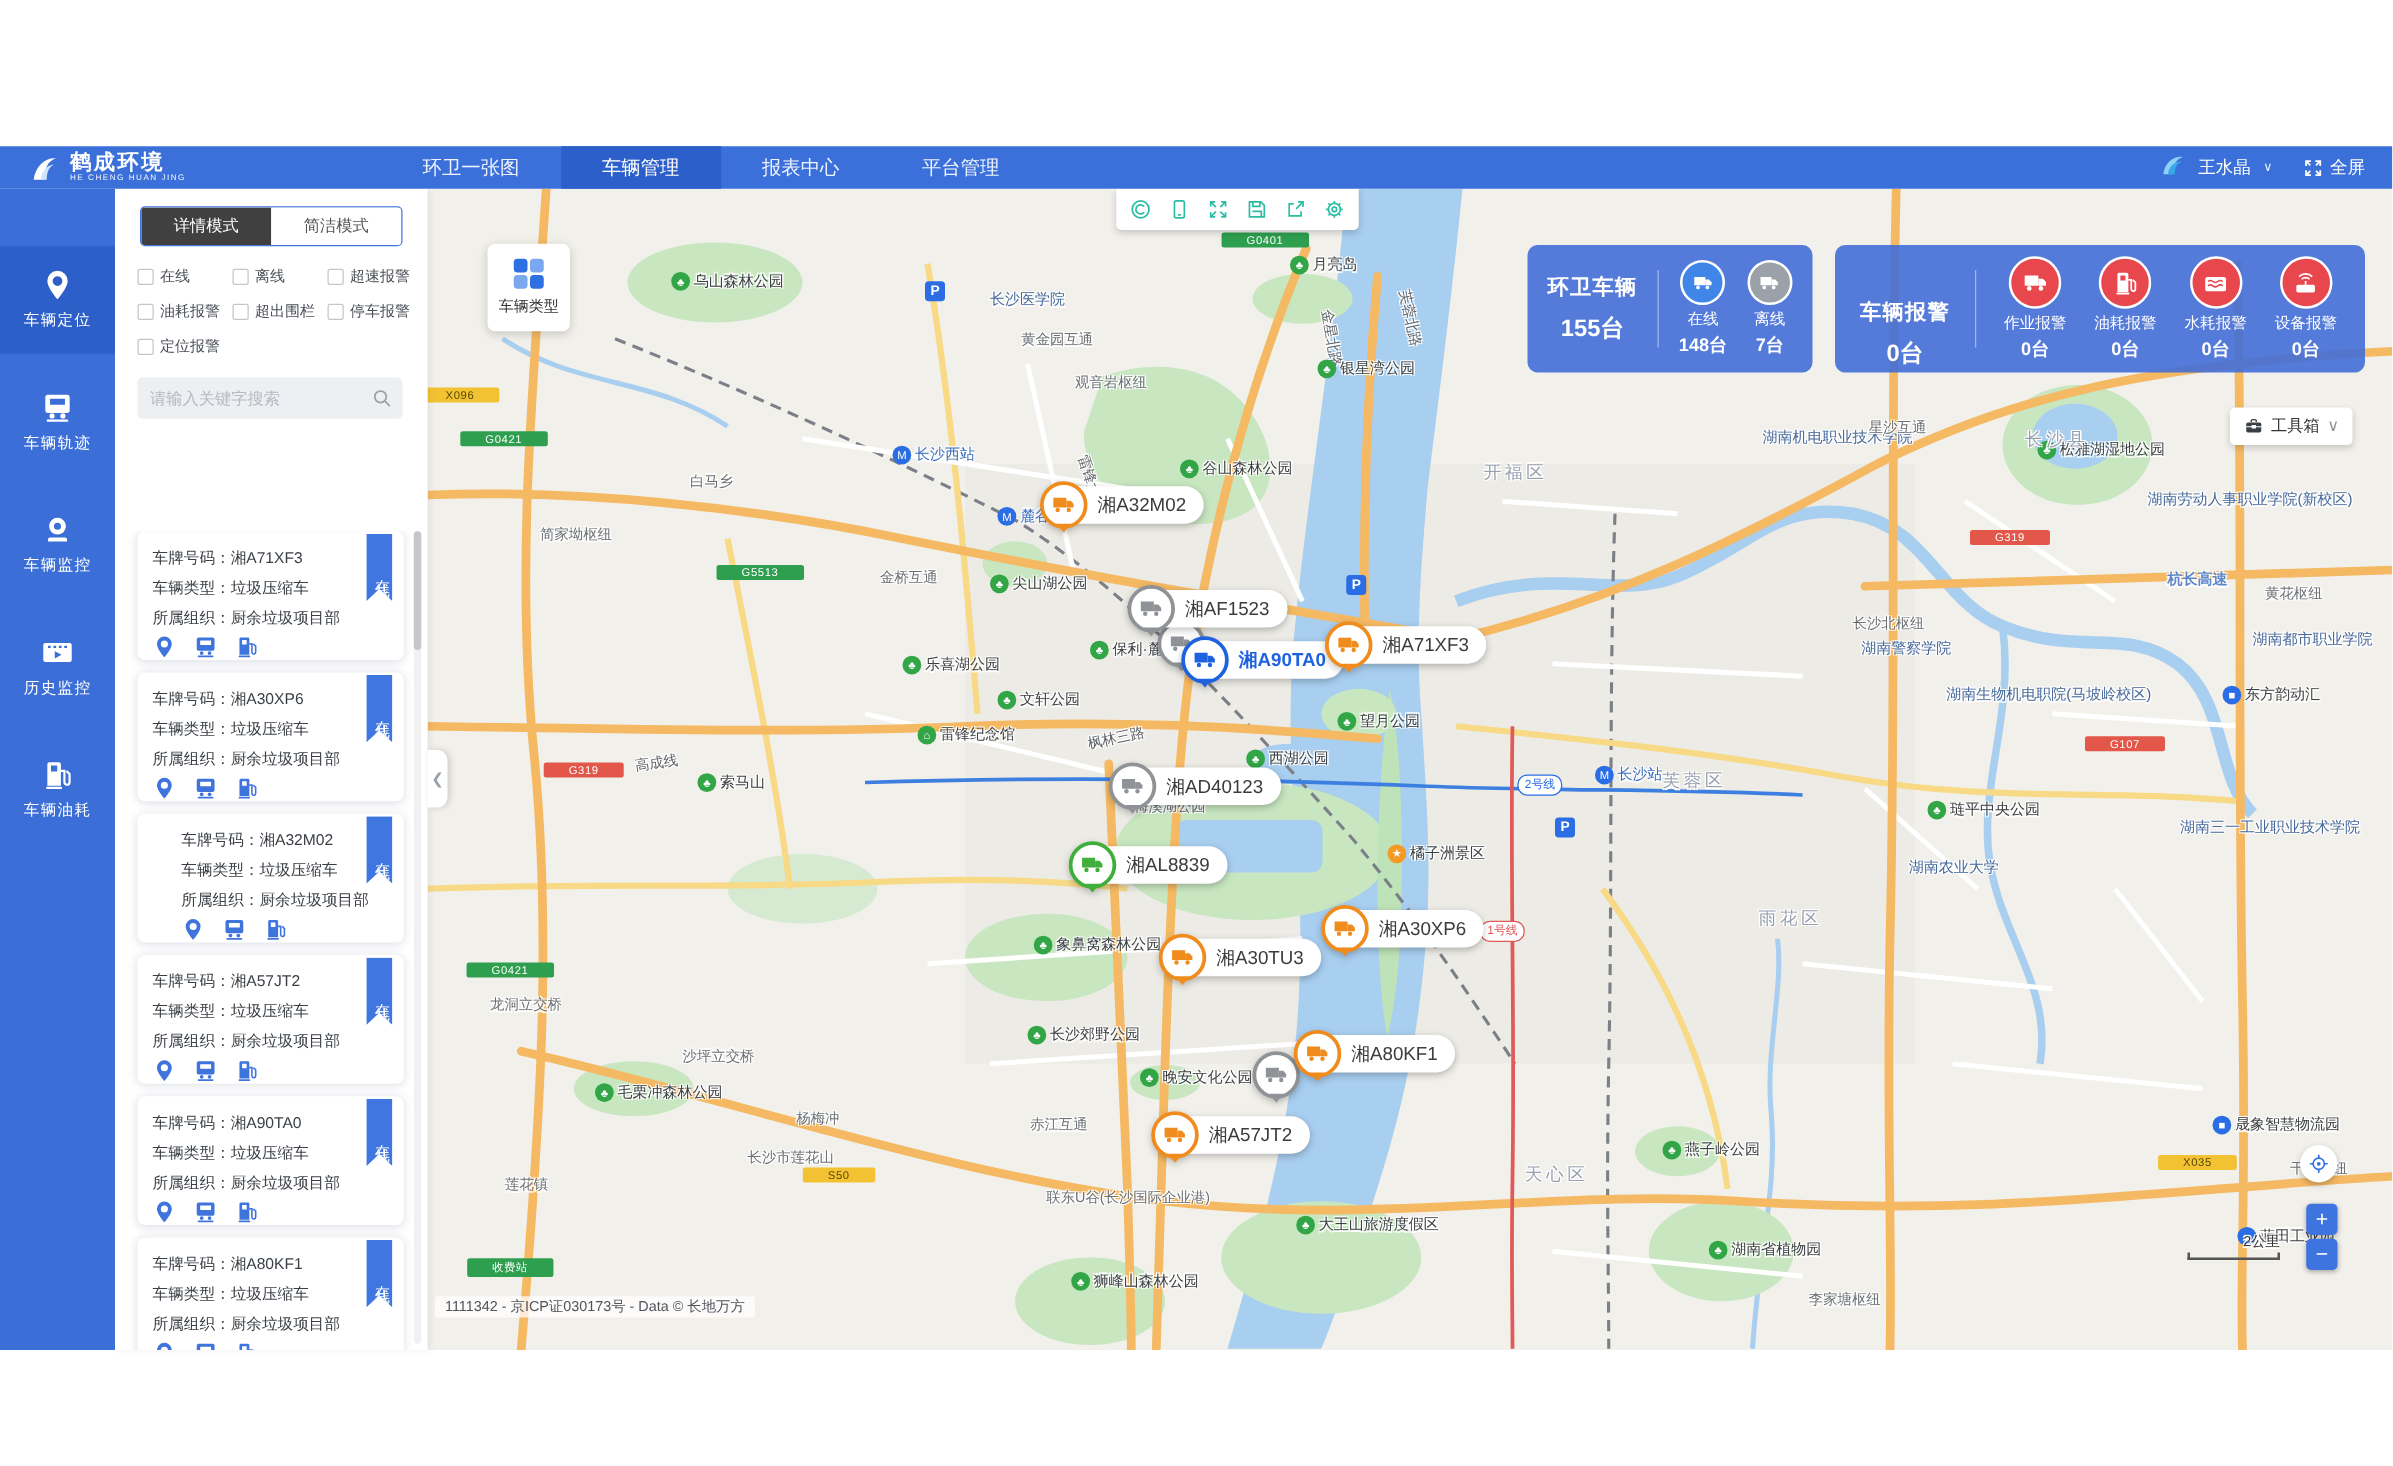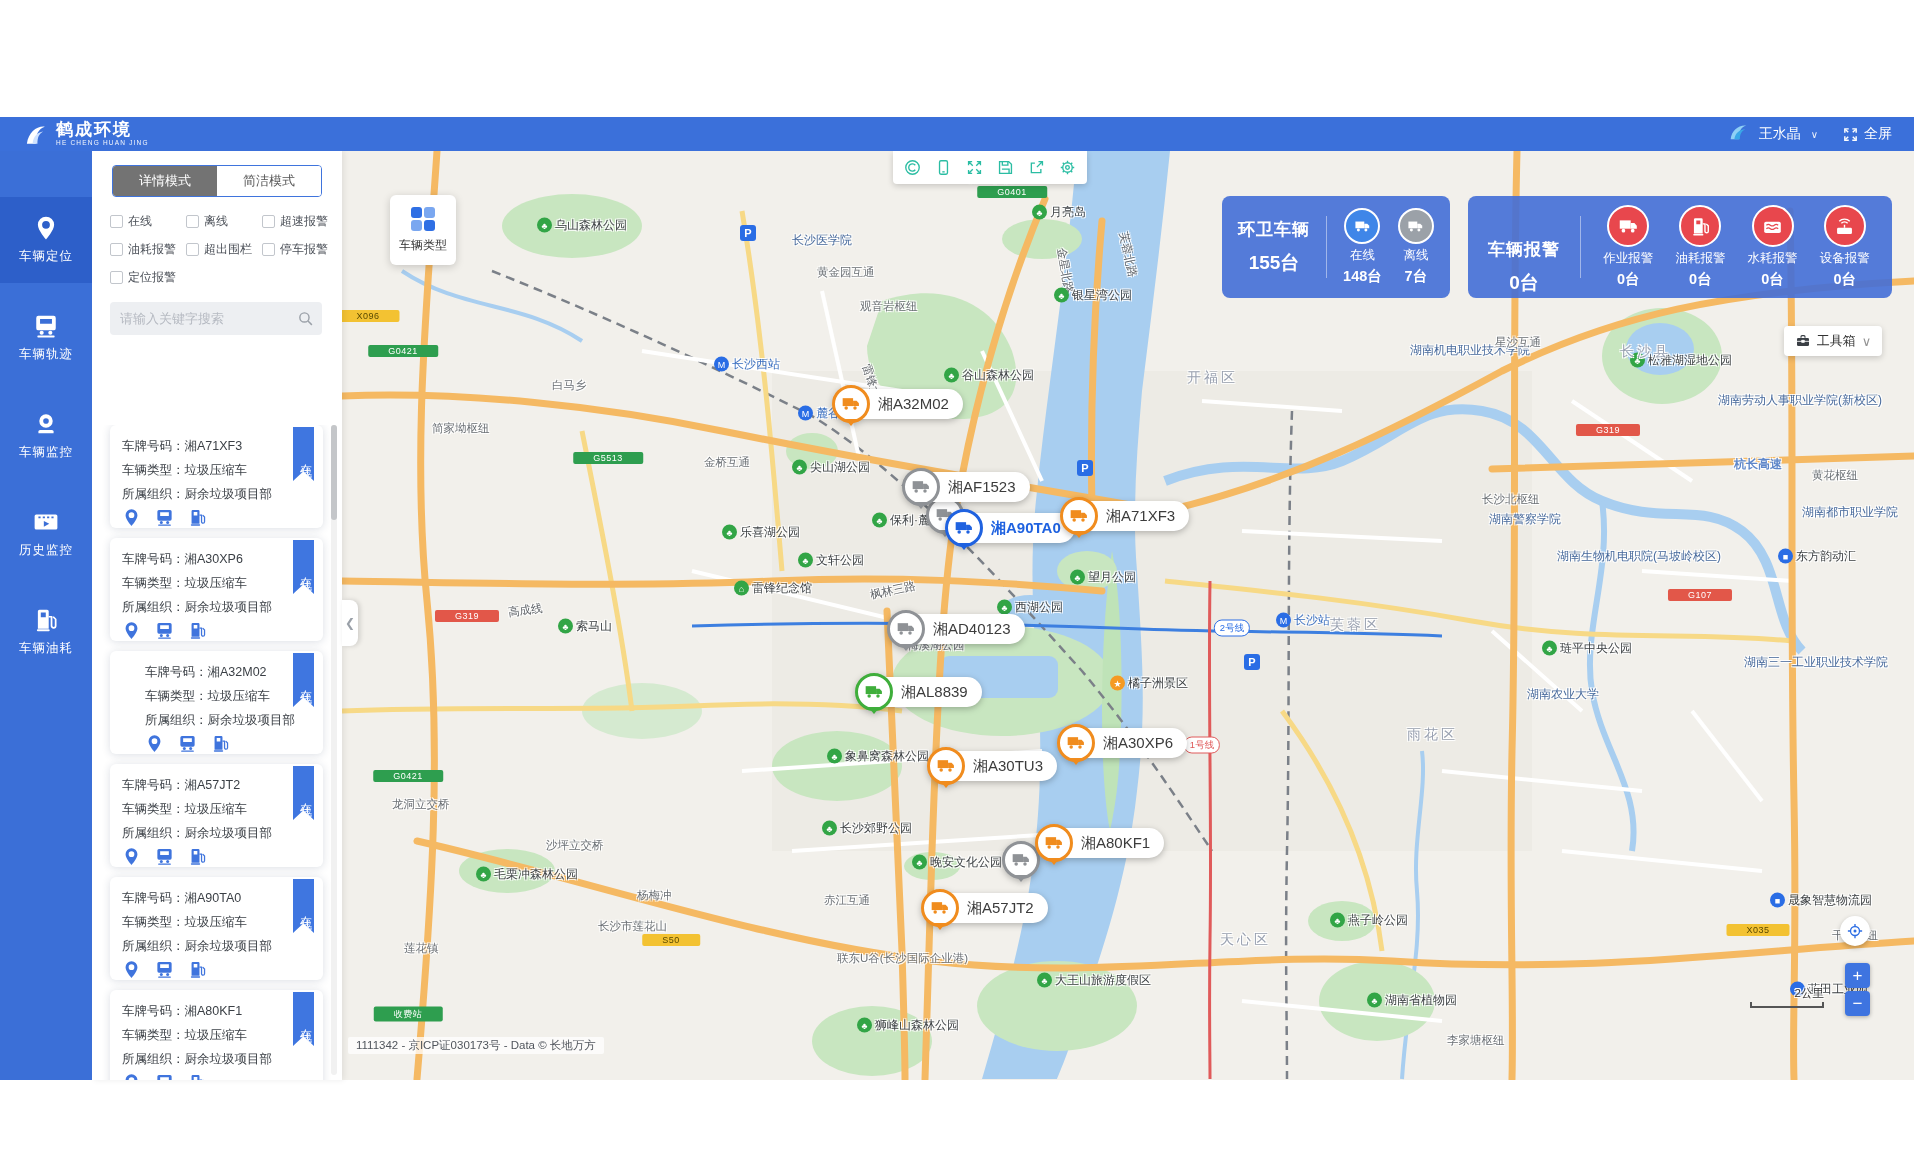--- a/index.html
+++ b/index.html
@@ -31,21 +31,21 @@
   .sb-item svg { width:26px; height:26px; }
   .sb-item .sb-lbl { font-size:12.5px; letter-spacing:1px; }
 
   
   .panel { position:absolute; left:92px; top:151px; width:250px; height:929px; background:#fff; z-index:54; box-shadow:2px 0 6px rgba(0,0,0,.08); }
   .org-hd { height:42px; border-bottom:1px solid #ececec; display:flex; align-items:center; padding:0 14px 0 18px; }
   .org-hd .org-t { font-size:15px; color:#2b2f36; }
   .org-hd .org-arrow { margin-left:auto; font-size:10px; color:#222; cursor:pointer; }
   .tabs { display:flex; margin:14px 20px 0 20px; border:1px solid #3f74dd; border-radius:4px; overflow:hidden; height:32px; }
   .tab { flex:1; display:flex; align-items:center; justify-content:center; font-size:13px; color:#555; background:#fff; cursor:pointer; }
-  .tab.active { background:#737373; color:#fff; }
+  .tab.active { background:#404040; color:#fff; }
   .filters { display:grid; grid-template-columns:76px 76px auto; row-gap:11px; margin:16px 0 0 18px; }
   .flt { display:flex; align-items:center; gap:5px; font-size:12px; color:#4a4f57; cursor:pointer; }
   .flt .cb { width:13px; height:13px; border:1px solid #c2c6cc; border-radius:2px; background:#fff; flex:0 0 auto; }
   .search { position:relative; margin:16px 20px 0 18px; }
   .search input { width:212px; height:33px; background:#edeff2; border:0; border-radius:4px; padding:0 30px 0 10px; font-size:13px; color:#333; outline:none; }
   .search input::placeholder { color:#b6bac2; }
   .search svg { position:absolute; right:8px; top:8px; width:17px; height:17px; }
   .cards { position:absolute; left:0; top:274px; width:250px; height:655px; overflow:hidden; }
   .vcard { position:absolute; left:18px; width:213px; height:103px; background:#fff; border-radius:6px; box-shadow:0 1px 8px rgba(30,50,90,.16); padding:9px 12px; }
   .vc-line { font-size:12.5px; color:#3a3f45; line-height:24px; white-space:nowrap; }
@@ -248,20 +248,26 @@
   <div class="header">
     <div class="brand">
       <svg>
           <use href="#i-logo"></use>
         </svg>
       <div class="brand-txt">
         <div class="brand-name">鹤成环境</div>
         <div class="brand-sub">HE CHENG HUAN JING</div>
       </div>
     </div>
+    <div class="nav" id="nav">
+        <div class="nav-item">环卫一张图</div>
+        <div class="nav-item active">车辆管理</div>
+        <div class="nav-item">报表中心</div>
+        <div class="nav-item">平台管理</div>
+      </div>
     <div class="hdr-right">
       <span class="avatar"><svg>
             <use href="#i-bird"></use>
           </svg></span>
       <span class="uname">王水晶</span>
       <span class="chev">∨</span>
       <span class="fs-wrap">
         <svg>
             <use href="#i-fs"></use>
           </svg>

